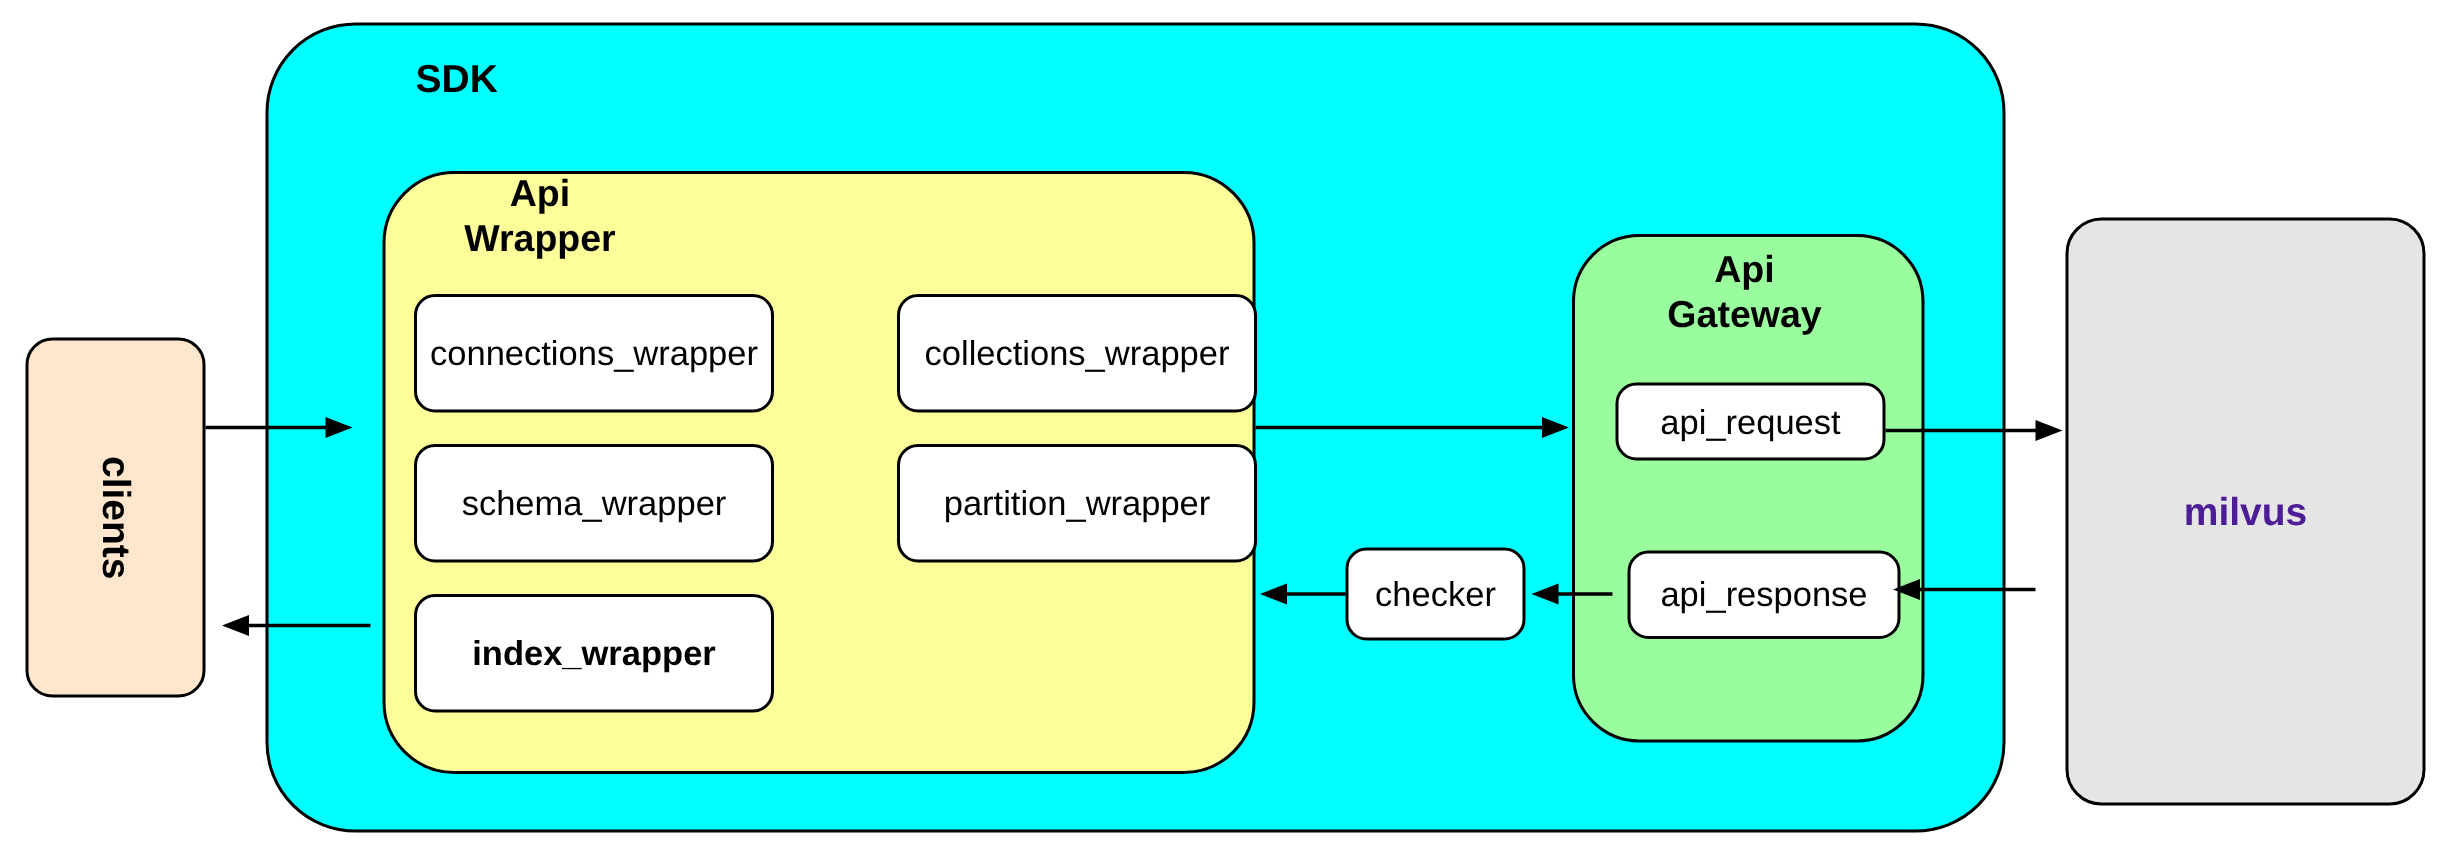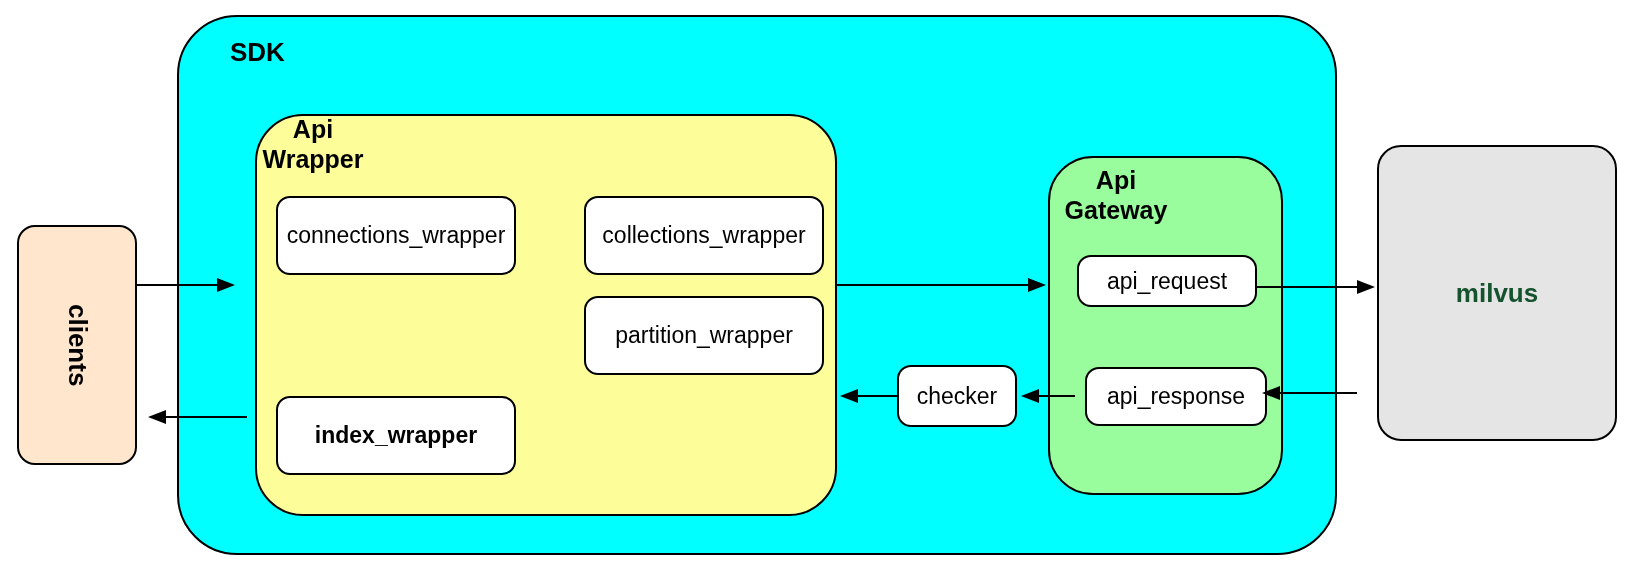--- a/index.html
+++ b/index.html
@@ -47,52 +47,53 @@
     z-index: 2;
     display: flex; align-items: center; justify-content: center;
   }
   .clients .vlabel {
     writing-mode: vertical-rl;
     font-weight: bold;
     font-size: 26px;
     color: #000;
   }
   .milvus {
-    left: 1377px; top: 145px; width: 240px; height: 296px;
+    left: 1377px; top: 145px; width: 240px; height: 392px;
     background: var(--milvus-fill);
     border-radius: 24px;
     z-index: 2;
     display: flex; align-items: center; justify-content: center;
-    font-weight: bold; font-size: 26px; color: #14532d;
+    font-weight: bold; font-size: 26px; color: #4c1d95;
   }
   
   .node {
     background: var(--node-fill);
     border-radius: 14px;
     z-index: 3;
     display: flex; align-items: center; justify-content: center;
     font-size: 23px; color: #000;
     white-space: nowrap;
   }
   .w-box { width: 240px; height: 79px; }
   .col1 { left: 276px; }
-  .col2 { left: 584px; }
+  .col2 { left: 598px; }
   .row1 { top: 196px; }
   .row2 { top: 296px; }
   .row3 { top: 396px; font-weight: bold; }
   .api-request  { left: 1077px; top: 255px; width: 180px; height: 52px; }
   .api-response { left: 1085px; top: 367px; width: 182px; height: 59px; }
   .checker      { left: 897px;  top: 365px; width: 120px; height: 62px; }
   
   .title {
     position: absolute;
     font-weight: bold;
     color: #000;
     z-index: 4;
     white-space: pre-line;
+    margin-left: 47px;
   }
   .sdk-title { left: 230px; top: 37px; font-size: 26px; }
   .wrapper-title {
     left: 213px; top: 114px; width: 200px;
     font-size: 25px; line-height: 30px; text-align: center;
   }
   .gateway-title {
     left: 1016px; top: 165px; width: 200px;
     font-size: 25px; line-height: 30px; text-align: center;
   }
@@ -112,20 +113,21 @@
 
   <div class="box sdk"></div>
   <div class="title sdk-title">SDK</div>
 
   <div class="box api-wrapper"></div>
   <div class="title wrapper-title">Api
 Wrapper</div>
 
   <div class="box node w-box col1 row1">connections_wrapper</div>
   <div class="box node w-box col2 row1">collections_wrapper</div>
+  <div class="box node w-box col1 row2">schema_wrapper</div>
   <div class="box node w-box col2 row2">partition_wrapper</div>
   <div class="box node w-box col1 row3">index_wrapper</div>
 
   <div class="box node checker">checker</div>
 
   <div class="box api-gateway"></div>
   <div class="title gateway-title">Api
 Gateway</div>
 
   <div class="box node api-request">api_request</div>

